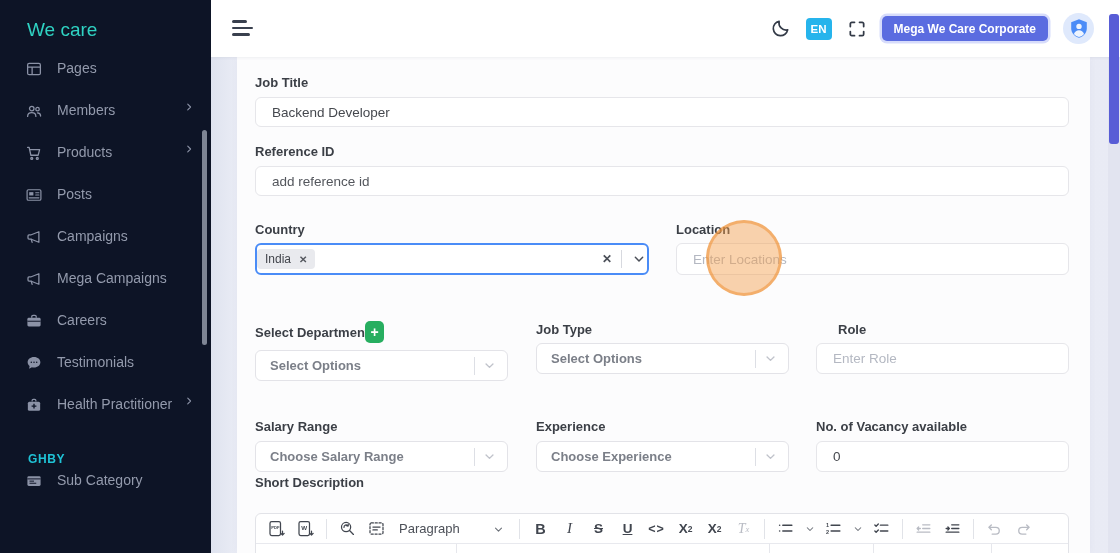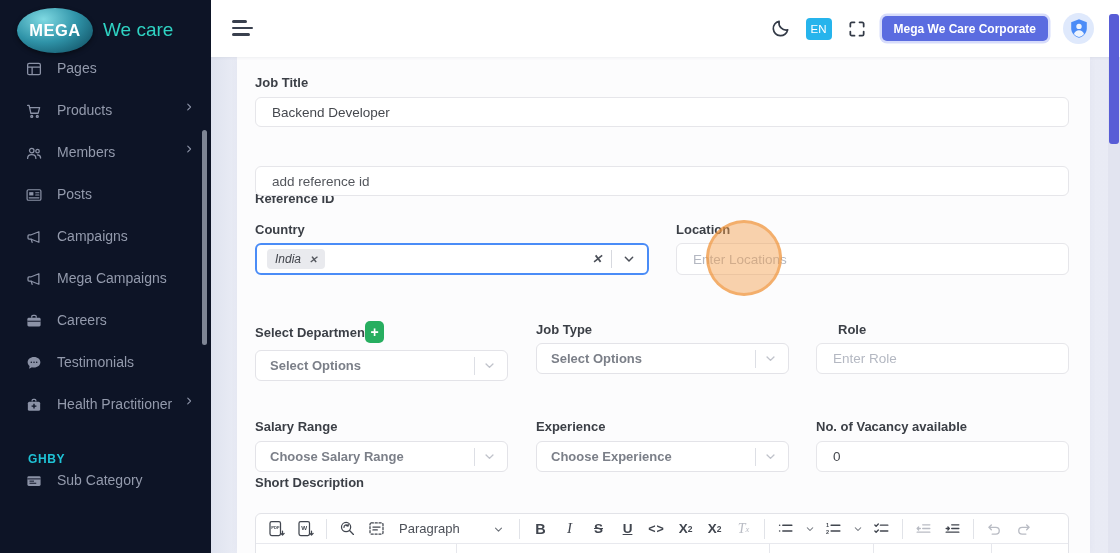--- a/index.html
+++ b/index.html
@@ -32,21 +32,21 @@
   .burger { position:absolute; left:21px; top:20px; width:22px; cursor:pointer; }
   .burger i { display:block; height:2.6px; background:#39404e; border-radius:2px;
     margin-bottom:4px; }
   .burger i:nth-child(1){ width:15px; } .burger i:nth-child(2){ width:21px; }
   .burger i:nth-child(3){ width:18px; }
   .hd-right { position:absolute; right:26px; top:0; height:57px; display:flex;
     align-items:center; gap:15px; }
   .icon-btn { background:none; border:none; cursor:pointer; display:flex;
     color:#333a47; padding:0; }
   .lang-badge { width:26px; height:22px; background:#26b4ec; color:#fff;
-    font-size:11.5px; font-weight:400; border:none; border-radius:4px;
+    font-size:11.5px; font-weight:700; border:none; border-radius:4px;
     display:flex; align-items:center; justify-content:center; cursor:pointer;
     font-family:"Liberation Sans",sans-serif; }
   .ws-btn { height:25px; background:#5b6ce0; color:#fff; border:none;
     border-radius:5px; font-size:12px; font-weight:700; padding:0 12px;
     cursor:pointer; box-shadow:0 0 0 2.5px rgba(110,130,240,.28);
     font-family:"Liberation Sans",sans-serif; }
   .avatar { width:31px; height:31px; border-radius:50%; background:#dfe9fc;
     display:flex; align-items:center; justify-content:center; cursor:pointer;
     border:none; padding:0; }
 
@@ -64,21 +64,21 @@
   .selbox { position:absolute; height:31px; border:1px solid #e3e3e8; border-radius:6px;
     background:#fff; display:flex; align-items:center; padding:0 10px 0 14px;
     cursor:pointer; }
   .selbox .ph { font-size:13px; font-weight:600; color:#7b7f88; }
   .selbox .rt { margin-left:auto; display:flex; align-items:center; gap:7px;
     color:#c0c3cb; }
   .vdiv { width:1px; height:18px; background:#dddfe5; }
 
   .country-box { position:absolute; left:18px; top:186px; width:394px; height:32px;
     border:2px solid #4a8cf7; border-radius:6px; background:#fff; display:flex;
-    align-items:center; padding:0 10px; cursor:pointer;font-style:italic; }
+    align-items:center; padding:0 0; cursor:pointer; }
   .tag { display:flex; align-items:center; gap:8px; background:#e9eaee;
     border-radius:4px; padding:3px 8px; font-size:12px; color:#42454c; }
   .tag .tx { cursor:pointer; font-size:10px; color:#55585f; font-weight:700; }
   .country-box .rt { margin-left:auto; display:flex; align-items:center; gap:9px;
     color:#4b4f58; }
   .country-box .clr { cursor:pointer; font-size:12px; font-weight:700; }
 
   .plus-btn { position:absolute; left:128px; top:264px; width:19px; height:22px;
     background:#27ae60; border:none; border-radius:5px; color:#fff; font-size:14px;
     font-weight:700; cursor:pointer; display:flex; align-items:center;
@@ -120,60 +120,57 @@
 
   svg { display:block; }
 </style>
 </head>
 <body>
 
 <div class="stage">
 
   <nav class="sidebar">
     <div class="logo-wrap">
-      <div class="logo-oval">
-        <span>MEGA</span>
-      </div>
       <span class="logo-care">We care</span>
     </div>
 
     <div class="side-item">
       <span>
           <svg viewBox="0 0 24 24" width="18" fill="none" stroke="#8b92a6" stroke-width="1.7" stroke-linejoin="round">
             <rect x="3.5" y="4.5" width="17" height="15" rx="2"></rect>
             <path d="M3.5 9.5h17M9.5 9.5v10"></path>
           </svg>
         </span>
       <span class="lblx">Pages</span>
-    </div>
-    <div class="side-item">
-      <span>
-          <svg viewBox="0 0 24 24" width="18" fill="none" stroke="#8b92a6" stroke-width="1.7" stroke-linecap="round" stroke-linejoin="round">
-            <circle cx="9" cy="19.3" r="1.3"></circle>
-            <circle cx="16.4" cy="19.3" r="1.3"></circle>
-            <path d="M3.5 4.5h2l2.3 10.5h9.7l2-7.5H6"></path>
-          </svg>
-        </span>
-      <span class="lblx">Products</span>
-      <span class="chev">
-          <svg viewBox="0 0 16 16" width="10" fill="none" stroke="#8b92a6" stroke-width="1.8" stroke-linecap="round" stroke-linejoin="round">
-            <path d="M6 3.5l4.5 4.5L6 12.5"></path>
-          </svg>
-        </span>
     </div>
     <div class="side-item">
       <span>
           <svg viewBox="0 0 24 24" width="18" fill="none" stroke="#8b92a6" stroke-width="1.7" stroke-linecap="round">
             <circle cx="9" cy="8.7" r="3"></circle>
             <path d="M3.5 19.3c0-3 2.5-5 5.5-5s5.5 2 5.5 5"></path>
             <circle cx="16.7" cy="9.6" r="2.3"></circle>
             <path d="M16.6 14.6c2.5.2 4.2 1.9 4.2 4.2"></path>
           </svg>
         </span>
       <span class="lblx">Members</span>
+      <span class="chev">
+          <svg viewBox="0 0 16 16" width="10" fill="none" stroke="#8b92a6" stroke-width="1.8" stroke-linecap="round" stroke-linejoin="round">
+            <path d="M6 3.5l4.5 4.5L6 12.5"></path>
+          </svg>
+        </span>
+    </div>
+    <div class="side-item">
+      <span>
+          <svg viewBox="0 0 24 24" width="18" fill="none" stroke="#8b92a6" stroke-width="1.7" stroke-linecap="round" stroke-linejoin="round">
+            <circle cx="9" cy="19.3" r="1.3"></circle>
+            <circle cx="16.4" cy="19.3" r="1.3"></circle>
+            <path d="M3.5 4.5h2l2.3 10.5h9.7l2-7.5H6"></path>
+          </svg>
+        </span>
+      <span class="lblx">Products</span>
       <span class="chev">
           <svg viewBox="0 0 16 16" width="10" fill="none" stroke="#8b92a6" stroke-width="1.8" stroke-linecap="round" stroke-linejoin="round">
             <path d="M6 3.5l4.5 4.5L6 12.5"></path>
           </svg>
         </span>
     </div>
     <div class="side-item">
       <span>
           <svg viewBox="0 0 24 24" width="18" fill="none" stroke="#8b92a6" stroke-width="1.6" stroke-linecap="round">
             <rect x="2.8" y="5" width="18.4" height="14" rx="1.8"></rect>
@@ -284,21 +281,21 @@
       </button>
     </div>
   </header>
 
   <main class="content">
     <div class="card">
 
       <label class="flabel" style="left:18px; top:18px;">Job Title</label>
       <input class="tinput" style="left: 18px; top: 40px; width: 814px;" value="Backend Developer">
 
-      <label class="flabel" style="left:18px; top:87px;margin-top:47px;">Reference ID</label>
+      <label class="flabel" style="left:18px; top:87px;">Reference ID</label>
       <input class="tinput" style="left: 18px; top: 109px; width: 814px; color: rgb(83, 86, 92);" value="add reference id">
 
       <label class="flabel" style="left:18px; top:165px;">Country</label>
       <div class="country-box">
         <span class="tag">
           <span>India</span>
           <span class="tx">✕</span>
         </span>
         <span class="rt">
           <span class="clr">✕</span>

